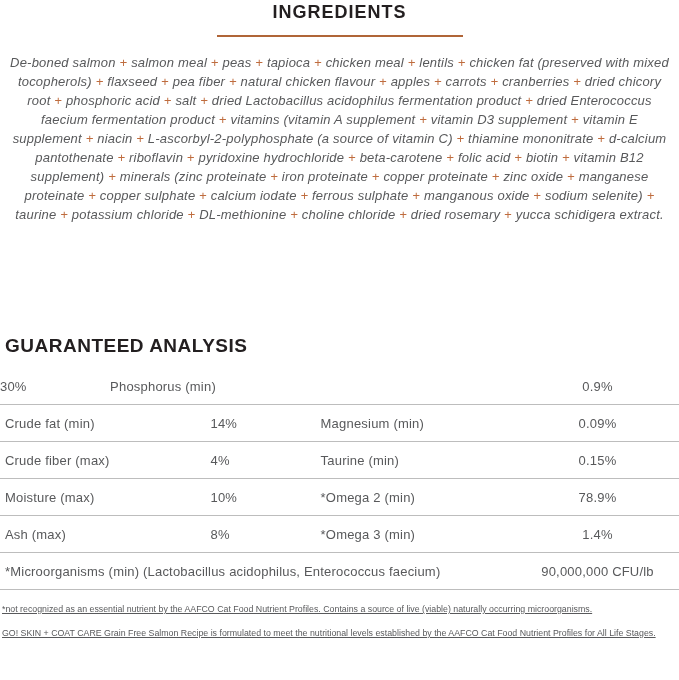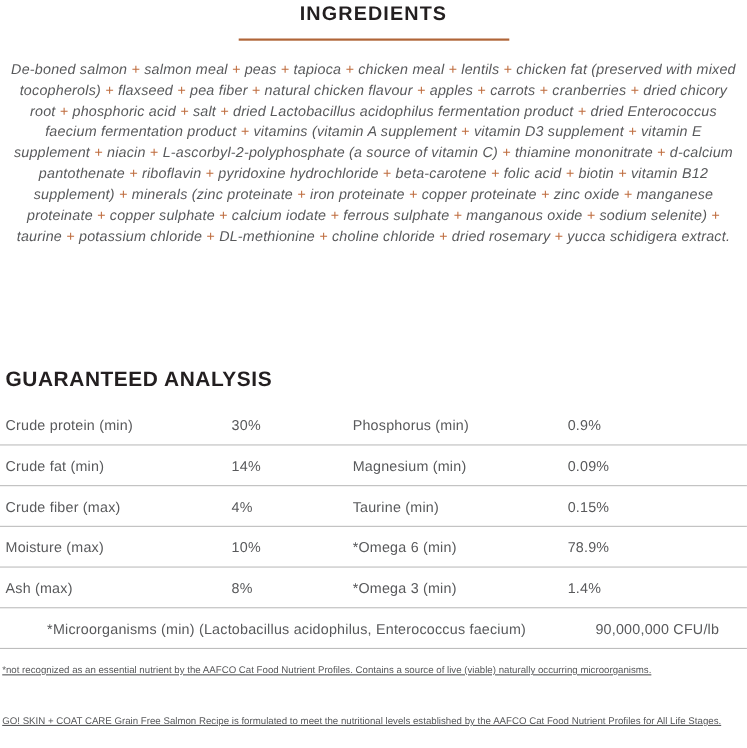--- a/index.html
+++ b/index.html
@@ -42,67 +42,66 @@
   }
   .ga-table { margin-top: 12px; }
   .row, .micro-row {
     display: flex; align-items: center; height: 37px;
     border-bottom: 1.5px solid var(--divider);
     font-size: 13px; letter-spacing: 0.2px;
   }
   .c1 { flex: 0 0 31%; padding-left: 5px; }
   .c2 { flex: 0 0 9%; text-align: left; }
   .c3 { flex: 1 1 auto; padding-left: 49px; }
-  .c4 { flex: 0 0 24%; text-align: left; }
-  .micro-row .m1 { flex: 1 1 auto; padding-left: 5px; text-align: center; }
+  .c4 { flex: 0 0 24%; text-align: center; }
+  .micro-row .m1 { flex: 1 1 auto; padding-left: 5px; }
   .micro-row .m2 { flex: 0 0 24%; text-align: center; }
 
   .footnote {
     font-size: 8.8px; line-height: 13px; letter-spacing: 0;
     color: var(--body); margin: 13px 2px 0; text-decoration: underline;
   }
-  .footnote.second { margin-top: 33px; }
+  .footnote.second { margin-top: 11px; }
 </style>
 </head>
 <body>
 
 <div class="page">
 
   <section>
     <h1 class="ing-title">INGREDIENTS</h1>
     <div class="rule"></div>
     <p class="ing-text" id="ingredients-paragraph">De-boned salmon<span class="plus"> + </span>salmon meal<span class="plus"> + </span>peas<span class="plus"> + </span>tapioca<span class="plus"> + </span>chicken meal<span class="plus"> + </span>lentils<span class="plus"> + </span>chicken fat (preserved with mixed tocopherols)<span class="plus"> + </span>flaxseed<span class="plus"> + </span>pea fiber<span class="plus"> + </span>natural chicken flavour<span class="plus"> + </span>apples<span class="plus"> + </span>carrots<span class="plus"> + </span>cranberries<span class="plus"> + </span>dried chicory root<span class="plus"> + </span>phosphoric acid<span class="plus"> + </span>salt<span class="plus"> + </span>dried Lactobacillus acidophilus fermentation product<span class="plus"> + </span>dried Enterococcus faecium fermentation product<span class="plus"> + </span>vitamins (vitamin A supplement<span class="plus"> + </span>vitamin D3 supplement<span class="plus"> + </span>vitamin E supplement<span class="plus"> + </span>niacin<span class="plus"> + </span>L-ascorbyl-2-polyphosphate (a source of vitamin C)<span class="plus"> + </span>thiamine mononitrate<span class="plus"> + </span>d-calcium pantothenate<span class="plus"> + </span>riboflavin<span class="plus"> + </span>pyridoxine hydrochloride<span class="plus"> + </span>beta-carotene<span class="plus"> + </span>folic acid<span class="plus"> + </span>biotin<span class="plus"> + </span>vitamin B12 supplement)<span class="plus"> + </span>minerals (zinc proteinate<span class="plus"> + </span>iron proteinate<span class="plus"> + </span>copper proteinate<span class="plus"> + </span>zinc oxide<span class="plus"> + </span>manganese proteinate<span class="plus"> + </span>copper sulphate<span class="plus"> + </span>calcium iodate<span class="plus"> + </span>ferrous sulphate<span class="plus"> + </span>manganous oxide<span class="plus"> + </span>sodium selenite)<span class="plus"> + </span>taurine<span class="plus"> + </span>potassium chloride<span class="plus"> + </span>DL-methionine<span class="plus"> + </span>choline chloride<span class="plus"> + </span>dried rosemary<span class="plus"> + </span>yucca schidigera extract.</p>
   </section>
 
   <section>
     <h2 class="ga-title">GUARANTEED ANALYSIS</h2>
 
     <div class="ga-table" id="analysis-table">
         <div class="row">
-          <span class="c1">Crude protein (min)</span>
           <span class="c2">30%</span>
           <span class="c3">Phosphorus (min)</span>
           <span class="c4">0.9%</span>
         </div>
         <div class="row">
           <span class="c1">Crude fat (min)</span>
           <span class="c2">14%</span>
           <span class="c3">Magnesium (min)</span>
           <span class="c4">0.09%</span>
         </div>
         <div class="row">
           <span class="c1">Crude fiber (max)</span>
           <span class="c2">4%</span>
           <span class="c3">Taurine (min)</span>
           <span class="c4">0.15%</span>
         </div>
         <div class="row">
           <span class="c1">Moisture (max)</span>
           <span class="c2">10%</span>
-          <span class="c3">*Omega 6 (min)</span>
+          <span class="c3">*Omega 2 (min)</span>
           <span class="c4">78.9%</span>
         </div>
         <div class="row">
           <span class="c1">Ash (max)</span>
           <span class="c2">8%</span>
           <span class="c3">*Omega 3 (min)</span>
           <span class="c4">1.4%</span>
         </div>
       </div>
 

